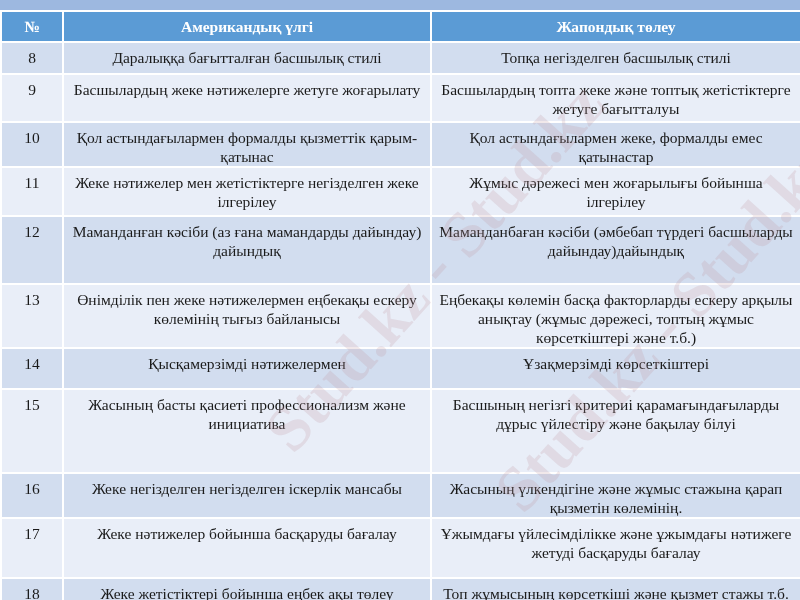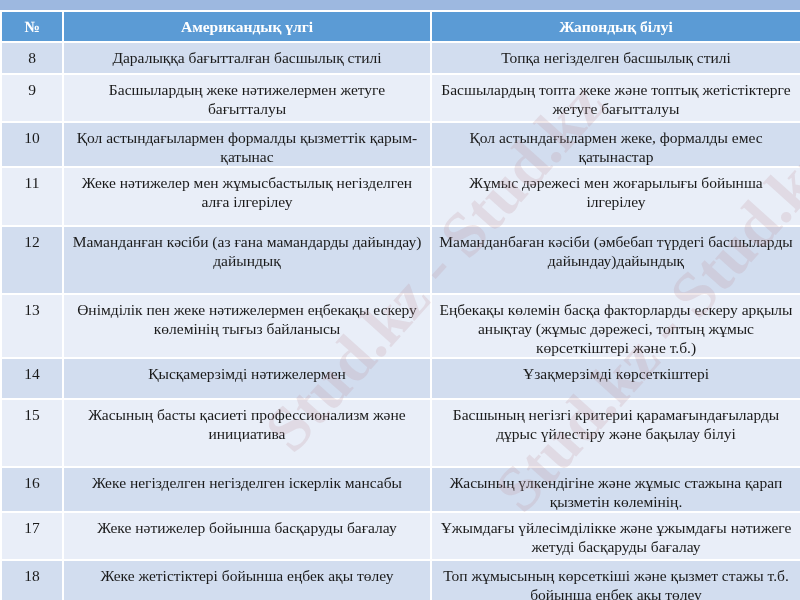--- a/index.html
+++ b/index.html
@@ -50,70 +50,70 @@
 <table class="cmp">
   <colgroup>
     <col class="c-num">
       <col class="c-am">
       <col class="c-jp">
   </colgroup>
   <thead>
     <tr>
       <th>№</th>
       <th>Американдық үлгі</th>
-      <th>Жапондық білуі</th>
+      <th>Жапондық төлеу</th>
     </tr>
   </thead>
   <tbody id="tbody">
     <tr class="odd" style="height:32px">
       <td class="num">8</td>
       <td>Даралыққа бағытталған басшылық стилі</td>
       <td>Топқа негізделген басшылық стилі</td>
     </tr>
     <tr class="even" style="height:48px">
       <td class="num">9</td>
-      <td>Басшылардың жеке нәтижелермен жетуге бағытталуы</td>
+      <td>Басшылардың жеке нәтижелерге жетуге жоғарылату</td>
       <td>Басшылардың топта жеке және топтық жетістіктерге жетуге бағытталуы</td>
     </tr>
     <tr class="odd" style="height:43px">
       <td class="num">10</td>
       <td>Қол астындағылармен формалды қызметтік қарым-қатынас</td>
       <td>Қол астындағылармен жеке, формалды емес қатынастар</td>
     </tr>
-    <tr class="even" style="height:59px">
+    <tr class="even" style="height:49px">
       <td class="num">11</td>
-      <td>Жеке нәтижелер мен жұмысбастылық негізделген алға ілгерілеу</td>
+      <td>Жеке нәтижелер мен жетістіктерге негізделген жеке ілгерілеу</td>
       <td>Жұмыс дәрежесі мен жоғарылығы бойынша ілгерілеу</td>
     </tr>
     <tr class="odd" style="height:68px">
       <td class="num">12</td>
       <td>Маманданған кәсіби (аз ғана мамандарды дайындау) дайындық</td>
       <td>Маманданбаған кәсіби (әмбебап түрдегі басшыларды дайындау)дайындық</td>
     </tr>
     <tr class="even" style="height:52px">
       <td class="num">13</td>
       <td>Өнімділік пен жеке нәтижелермен еңбекақы ескеру көлемінің тығыз байланысы</td>
       <td>Еңбекақы көлемін басқа факторларды ескеру арқылы анықтау (жұмыс дәрежесі, топтың жұмыс көрсеткіштері және т.б.)</td>
     </tr>
     <tr class="odd" style="height:41px">
       <td class="num">14</td>
       <td>Қысқамерзімді нәтижелермен</td>
       <td>Ұзақмерзімді көрсеткіштері</td>
     </tr>
-    <tr class="even" style="height:68px">
+    <tr class="even" style="height:84px">
       <td class="num">15</td>
       <td>Жасының басты қасиеті профессионализм және инициатива</td>
       <td>Басшының негізгі критериі қарамағындағыларды дұрыс үйлестіру және бақылау білуі</td>
     </tr>
     <tr class="odd" style="height:44px">
       <td class="num">16</td>
       <td>Жеке негізделген негізделген іскерлік мансабы</td>
       <td>Жасының үлкендігіне және жұмыс стажына қарап қызметін көлемінің.</td>
     </tr>
-    <tr class="even" style="height:48px">
+    <tr class="even" style="height:60px">
       <td class="num">17</td>
       <td>Жеке нәтижелер бойынша басқаруды бағалау</td>
       <td>Ұжымдағы үйлесімділікке және ұжымдағы нәтижеге жетуді басқаруды бағалау</td>
     </tr>
     <tr class="odd" style="height:55px">
       <td class="num">18</td>
       <td>Жеке жетістіктері бойынша еңбек ақы төлеу</td>
       <td>Топ жұмысының көрсеткіші және қызмет стажы т.б. бойынша еңбек ақы төлеу</td>
     </tr>
   </tbody>

